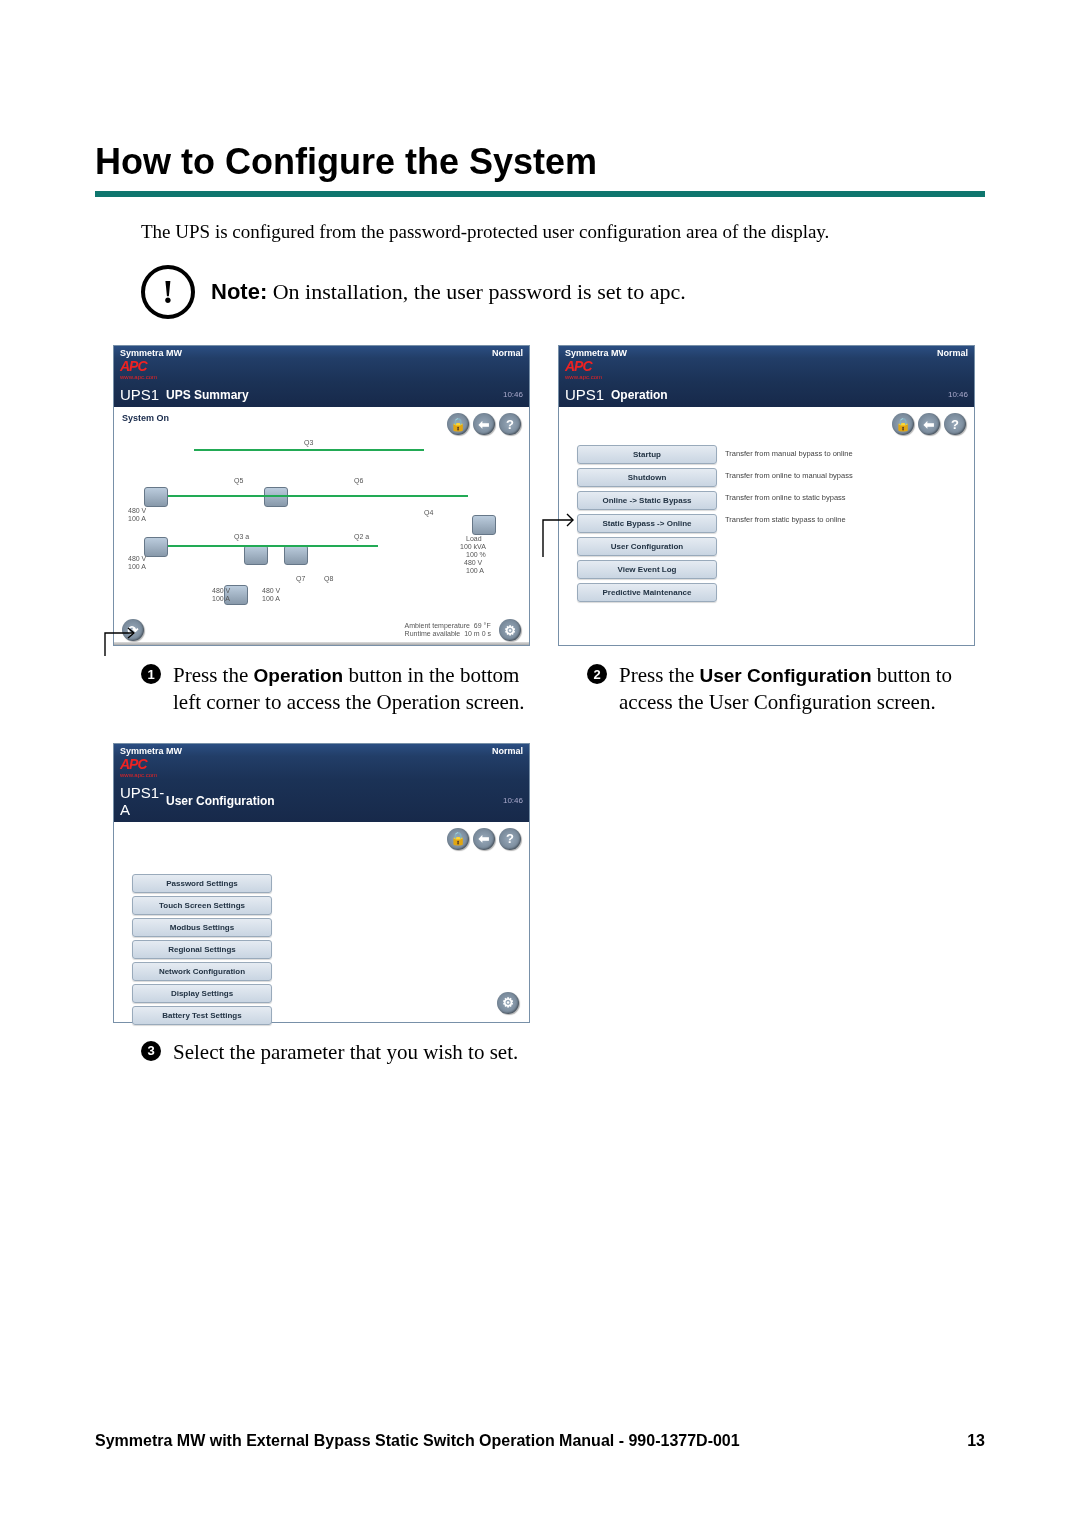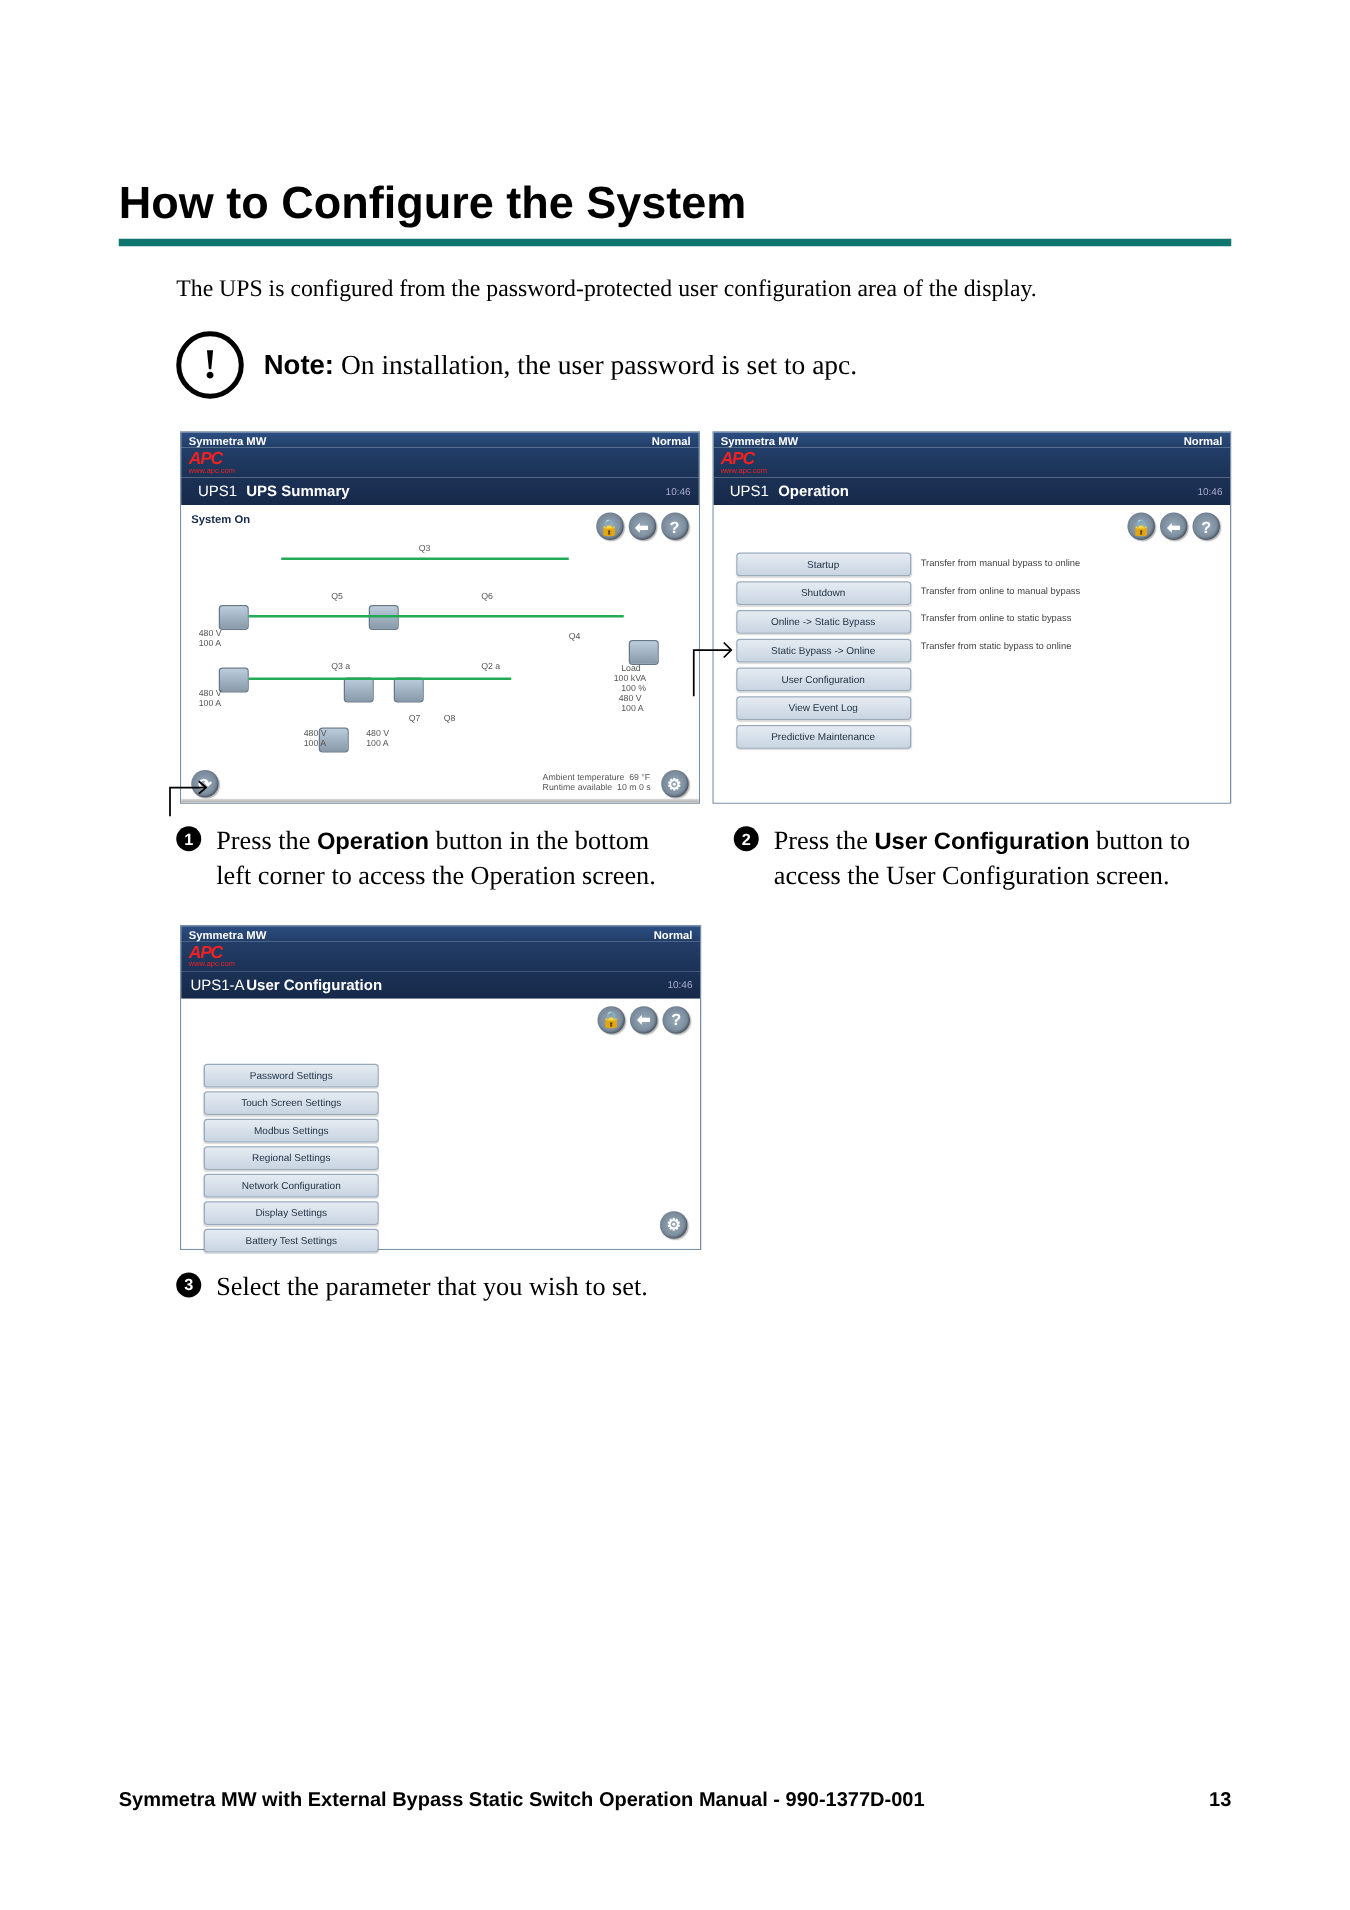--- a/index.html
+++ b/index.html
@@ -50,22 +50,22 @@
     font-weight: bold;
     font-size: 34px;
     font-family: "Times New Roman", serif;
   }
   .note-text { font-family: "Times New Roman", serif; font-size: 22px; }
   .note-text .b { font-family: Arial, sans-serif; font-weight: bold; }
 
   
   .screens-row {
     display: flex;
-    gap: 10px;
-    margin-left: 49px;
+    gap: 28px;
+    margin-left: 18px;
     position: relative;
   }
   .screen {
     width: 415px;
     border: 1px solid #7890a8;
     background: #fff;
     position: relative;
   }
   .sc-top {
     display: flex;
@@ -92,23 +92,22 @@
   }
   .apc-sub { color: #e22; font-size: 6px; }
   .sc-title-row {
     display: flex;
     align-items: center;
     background: linear-gradient(#1b3256, #17294a);
     padding: 4px 6px;
   }
   .ups-id {
     color: #fff;
-    font-size: 12px;
+    font-size: 15px;
     width: 46px;
-    text-align: center;
   }
   .sc-title {
     color: #fff;
     font-weight: bold;
     font-size: 12px;
   }
   .sc-time {
     margin-left: auto;
     color: #aac;
     font-size: 8px;
@@ -196,20 +195,21 @@
   }
   .op-btn {
     background: linear-gradient(#e5ebf2, #c9d5e2);
     border: 1px solid #9ab;
     border-radius: 3px;
     font-size: 8px;
     color: #234;
     text-align: center;
     padding: 4px 2px;
     box-shadow: 0 1px 1px rgba(0,0,0,.15);
+    font-weight: bold;
   }
   .op-desc {
     position: absolute;
     left: 166px;
     font-size: 7.5px;
     color: #444;
     white-space: nowrap;
   }
 
   

